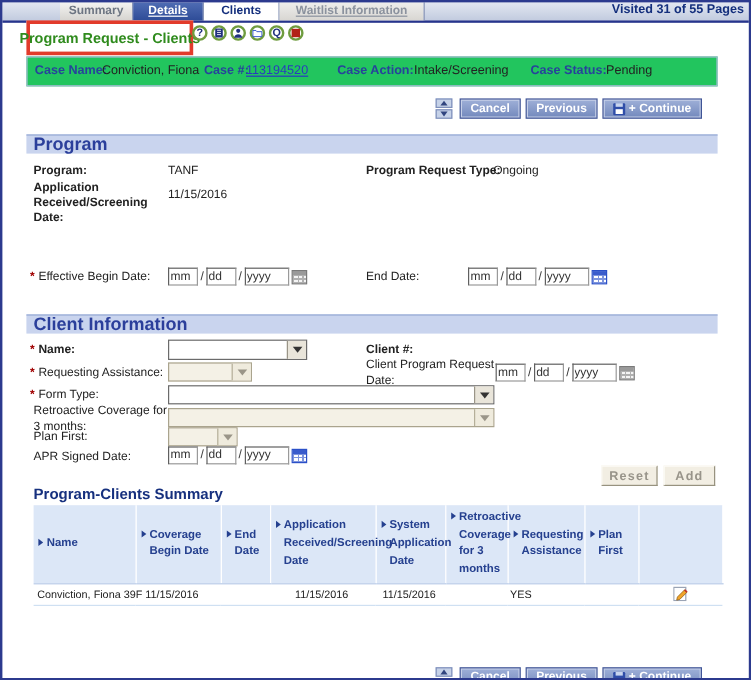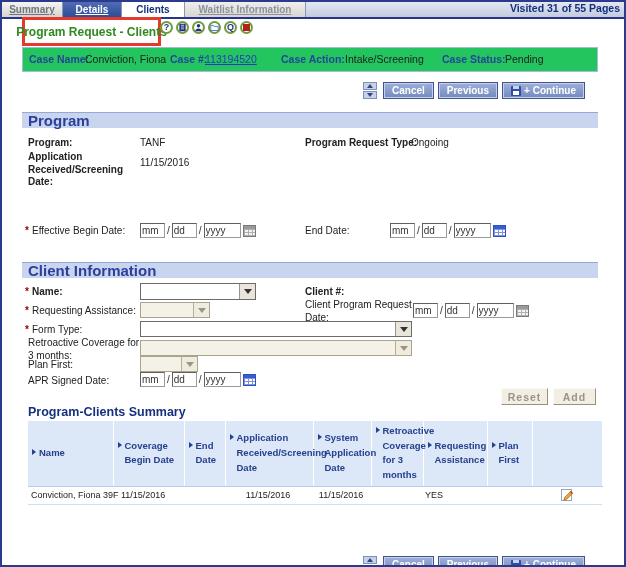--- a/index.html
+++ b/index.html
@@ -6,21 +6,21 @@
   .screen{position:relative;width:626px;height:567px;background:#fff;overflow:hidden;
           font-family:"Liberation Sans",sans-serif;color:#222;}
   .winborder{position:absolute;inset:0;border:2px solid #2c3a8e;pointer-events:none;z-index:60;}
 
   
   .tabstrip{position:absolute;left:2px;top:2px;right:2px;height:15px;
             background:linear-gradient(#e2e7f1,#c2cbdf);border-bottom:2px solid #26348c;
             display:flex;align-items:stretch;}
   .tab{font-size:10px;font-weight:bold;display:flex;align-items:center;justify-content:center;
        padding:0 6px;border-right:1px solid #8a97b8;cursor:pointer;white-space:nowrap;}
-  .t-summary{color:#6d7582;text-decoration:underline;background:linear-gradient(#f4f4f2,#d6d4d0);width:48px;}
+  .t-summary{color:#6d7582;background:linear-gradient(#f4f4f2,#d6d4d0);width:48px;margin-left:48px;}
   .t-details{color:#fff;text-decoration:underline;background:linear-gradient(#4f6cb4,#2e4c97);width:46px;}
   .t-clients{color:#142f7d;background:#fff;width:50px;}
   .t-waitlist{color:#8b929e;text-decoration:underline;background:linear-gradient(#eeeeec,#d8d6d2);width:108px;}
   .visited{position:absolute;right:6px;top:2px;font-size:10.5px;font-weight:bold;color:#142f7d;z-index:5;}
 
   
   .title-box{position:absolute;left:22px;top:17px;width:133px;height:23px;border:3px solid #e23b2b;
              display:flex;align-items:center;justify-content:center;background:#fff;}
   .page-title{font-size:12px;font-weight:bold;color:#2f8b1d;white-space:nowrap;}
   .icon-row{position:absolute;left:160px;top:21px;display:flex;gap:3px;}

